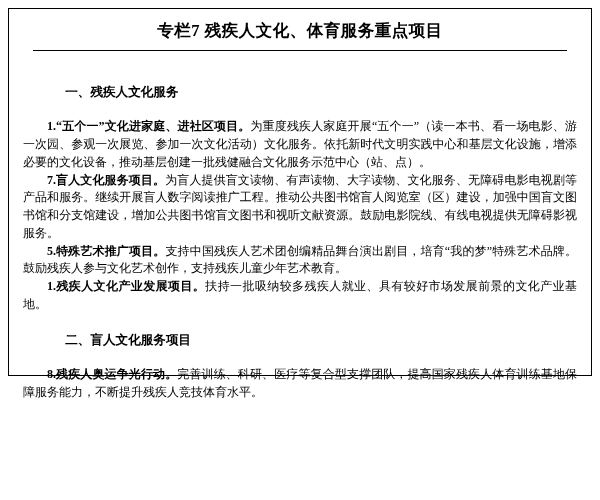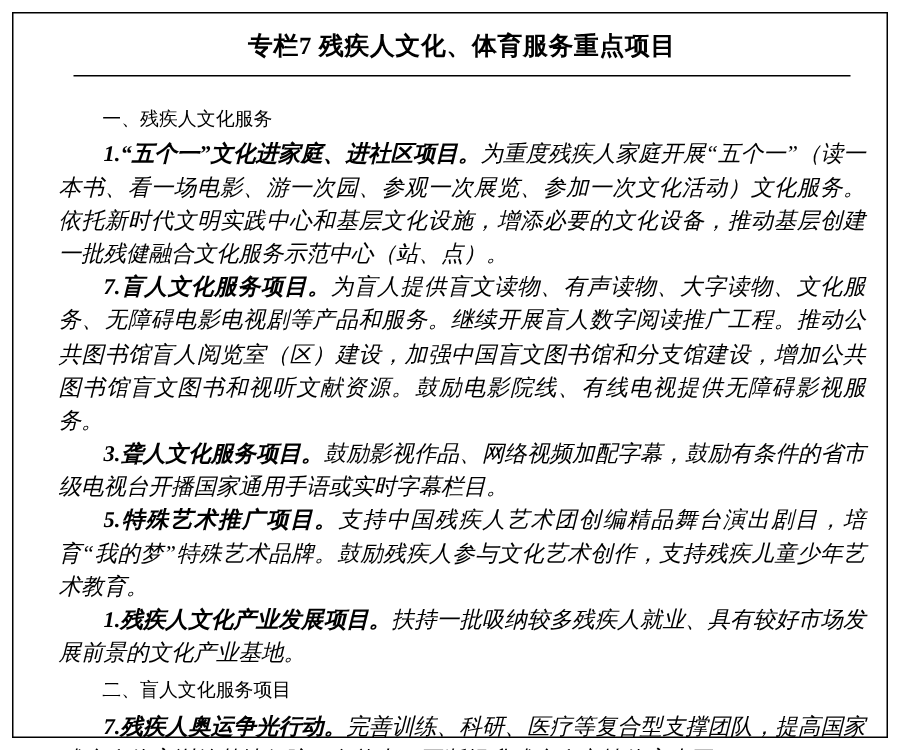--- a/index.html
+++ b/index.html
@@ -12,24 +12,23 @@
     background: #ffffff;
     font-family: "Liberation Serif", "DejaVu Serif", serif;
     color: #000000;
     overflow: hidden;
   }
   .box {
     position: absolute;
     left: 8px;
     top: 8px;
     width: 584px;
-    height: 484px;
+    height: 368px;
     border: 1px solid #000000;
     box-sizing: border-box;
-    padding-left: 16px;
   }
   .title-area {
     padding: 12px 10px 8px 10px;
     text-align: center;
   }
   .title {
     font-size: 16.5px;
     font-weight: bold;
     letter-spacing: 0.5px;
     line-height: 1.2;
@@ -39,33 +38,32 @@
     border-top: 1px solid #000000;
     height: 0;
     font-size: 0;
     line-height: 0;
   }
   .content {
     padding: 7px 14px 0 14px;
   }
   .sec-head {
     font-size: 12.6px;
-    font-weight: normal;
+    font-weight: bold;
     text-indent: 2em;
     line-height: 1.48;
-    margin: 4px;
+    margin: 17px;
   }
   .para {
-    font-size: 15px;
+    font-size: 12px;
     text-indent: 2em;
     line-height: 1.48;
     margin: 0;
     text-align: justify;
     text-justify: inter-ideograph;
-    font-style: italic;
   }
   .para .lead {
     font-weight: bold;
   }
 </style>
 </head>
 <body>
 
 <div class="box">
 
@@ -75,26 +73,25 @@
   </div>
 
   <div class="content">
 
     <div class="sec-head">一、残疾人文化服务</div>
 
     <p class="para"><span class="lead">1.“五个一”文化进家庭、进社区项目。</span><span>为重度残疾人家庭开展“五个一”（读一本书、看一场电影、游一次园、参观一次展览、参加一次文化活动）文化服务。依托新时代文明实践中心和基层文化设施，增添必要的文化设备，推动基层创建一批残健融合文化服务示范中心（站、点）。</span></p>
 
     <p class="para"><span class="lead">7.盲人文化服务项目。</span><span>为盲人提供盲文读物、有声读物、大字读物、文化服务、无障碍电影电视剧等产品和服务。继续开展盲人数字阅读推广工程。推动公共图书馆盲人阅览室（区）建设，加强中国盲文图书馆和分支馆建设，增加公共图书馆盲文图书和视听文献资源。鼓励电影院线、有线电视提供无障碍影视服务。</span></p>
 
-    <p class="para"><span class="lead">3.聋人文化服务项目。</span><span>鼓励影视作品、网络视频加配字幕，鼓励有条件的省市级电视台开播国家通用手语或实时字幕栏目。</span></p>
 
 
     <p class="para"><span class="lead">5.特殊艺术推广项目。</span><span>支持中国残疾人艺术团创编精品舞台演出剧目，培育“我的梦”特殊艺术品牌。鼓励残疾人参与文化艺术创作，支持残疾儿童少年艺术教育。</span></p>
 
     <p class="para"><span class="lead">1.残疾人文化产业发展项目。</span><span>扶持一批吸纳较多残疾人就业、具有较好市场发展前景的文化产业基地。</span></p>
 
     <div class="sec-head">二、盲人文化服务项目</div>
 
-    <p class="para"><span class="lead">7.残疾人奥运争光行动。</span><span>完善训练、科研、医疗等复合型支撑团队，提高国家残疾人体育训练基地保障服务能力，不断提升残疾人竞技体育水平。</span></p>
+    <p class="para"><span class="lead">8.残疾人奥运争光行动。</span><span>完善训练、科研、医疗等复合型支撑团队，提高国家残疾人体育训练基地保障服务能力，不断提升残疾人竞技体育水平。</span></p>
 
 
   </div>
 </div>
 
 </body></html>

